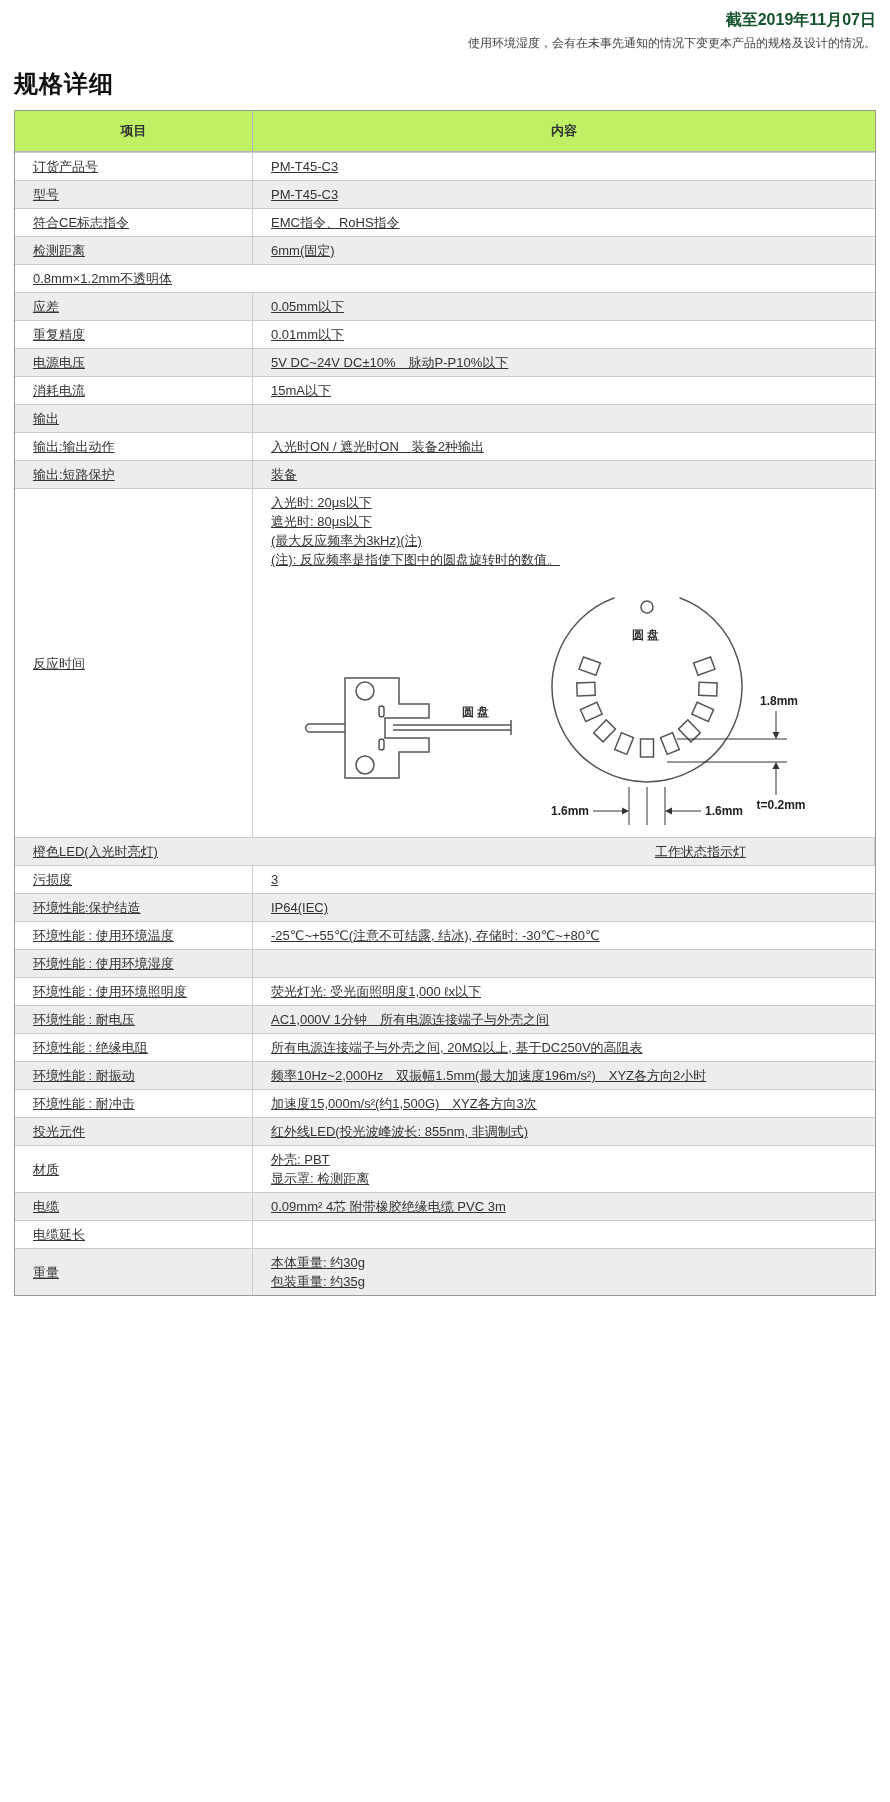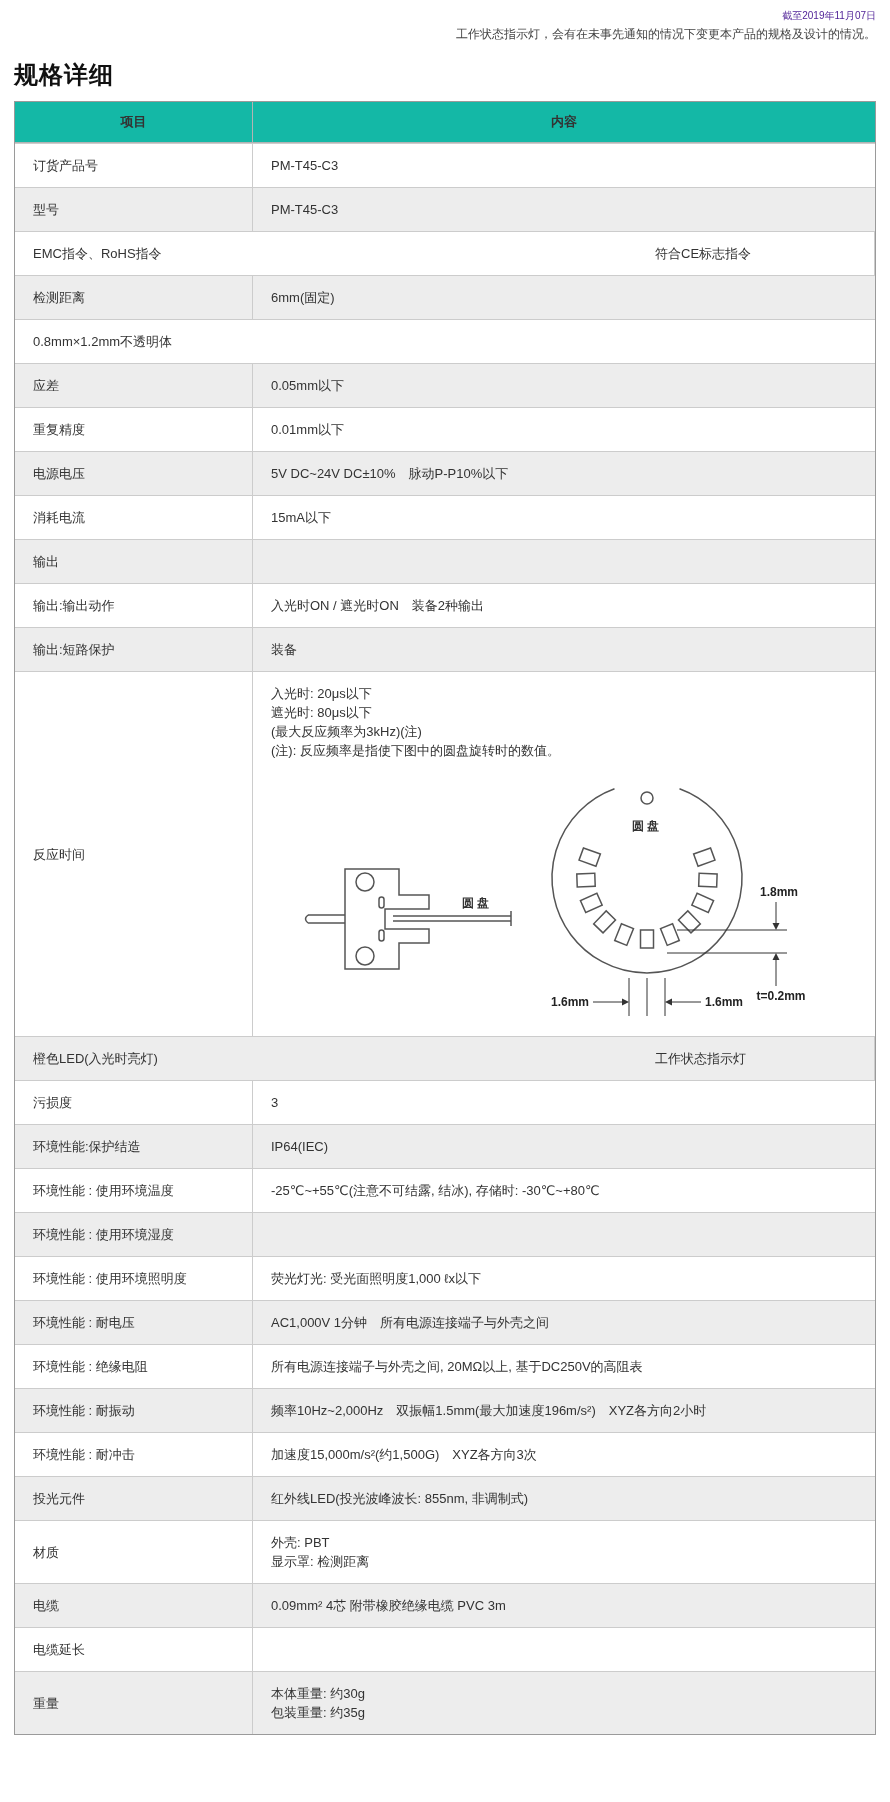--- a/index.html
+++ b/index.html
@@ -1,67 +1,67 @@
 <!DOCTYPE html>
 <html lang="zh"><head>
 <meta charset="utf-8">
 <style>
   html,body{margin:0;padding:0;background:#fff;}
   body{font-family:"Liberation Sans","DejaVu Sans",sans-serif;color:#333;}
   .page{width:890px;box-sizing:border-box;padding:6px 14px 20px 14px;}
   .topnote{text-align:right;line-height:1.5;margin-top:2px;}
-  .date{font-size:10px;font-weight:normal;color:#4c1d95;}
+  .date{font-size:16px;font-weight:bold;color:#14532d;}
   .disclaimer{font-size:12px;color:#444;margin-top:2px;}
   .page-title{font-size:24px;font-weight:bold;color:#111;margin:16px 0 10px 0;letter-spacing:1px;}
   .spec-table{border:1px solid #9a9a9a;background:#fff;}
   .tr{display:flex;border-top:1px solid #cccccc;background:#fff;}
   .tr:first-child{border-top:none;}
   .tr.alt{background:#ededed;}
-  .thead{display:flex;background:#14b8a6;border-bottom:1px solid #b3b3b3;}
+  .thead{display:flex;background:#bef264;border-bottom:1px solid #b3b3b3;}
   .th{font-size:13px;font-weight:bold;text-align:center;padding:11px 10px;color:#333;box-sizing:border-box;}
   .th.item{width:238px;flex:0 0 238px;border-right:1px solid #b3b3b3;}
   .th.content{flex:1;}
-  .td{font-size:13px;line-height:19px;padding:12px 18px;box-sizing:border-box;display:flex;flex-direction:column;justify-content:center;white-space:pre-line;}
+  .td{font-size:13px;line-height:19px;padding:4px 18px;box-sizing:border-box;display:flex;flex-direction:column;justify-content:center;white-space:pre-line;text-decoration:underline;}
   .td.item{width:238px;flex:0 0 238px;border-right:1px solid #cccccc;}
   .td.content{flex:1;}
   .diagram{margin-top:14px;display:block;}
   .diagram text{font-family:"Liberation Sans",sans-serif;}
   .dim-label{font-size:12px;font-weight:bold;fill:#222;}
   .disk-label{font-size:12px;font-weight:bold;fill:#333;letter-spacing:3px;}
 </style>
 </head>
 <body>
 
 <div class="page">
 
   <div class="topnote">
     <div class="date">截至2019年11月07日</div>
-    <div class="disclaimer">工作状态指示灯，会有在未事先通知的情况下变更本产品的规格及设计的情况。</div>
+    <div class="disclaimer">使用环境湿度，会有在未事先通知的情况下变更本产品的规格及设计的情况。</div>
   </div>
 
   <div class="page-title">规格详细</div>
 
   <div class="spec-table">
 
     <div class="thead">
       <div class="th item">项目</div>
       <div class="th content">内容</div>
     </div>
 
     <div class="tr">
         <div class="td item">订货产品号</div>
         <div class="td content">PM-T45-C3</div>
       </div>
     <div class="tr alt">
         <div class="td item">型号</div>
         <div class="td content">PM-T45-C3</div>
       </div>
     <div class="tr">
+        <div class="td item">符合CE标志指令</div>
         <div class="td content">EMC指令、RoHS指令</div>
-        <div class="td item">符合CE标志指令</div>
       </div>
     <div class="tr alt">
         <div class="td item">检测距离</div>
         <div class="td content">6mm(固定)</div>
       </div>
     <div class="tr">
         <div class="td content">0.8mm×1.2mm不透明体</div>
       </div>
     <div class="tr alt">
         <div class="td item">应差</div>

